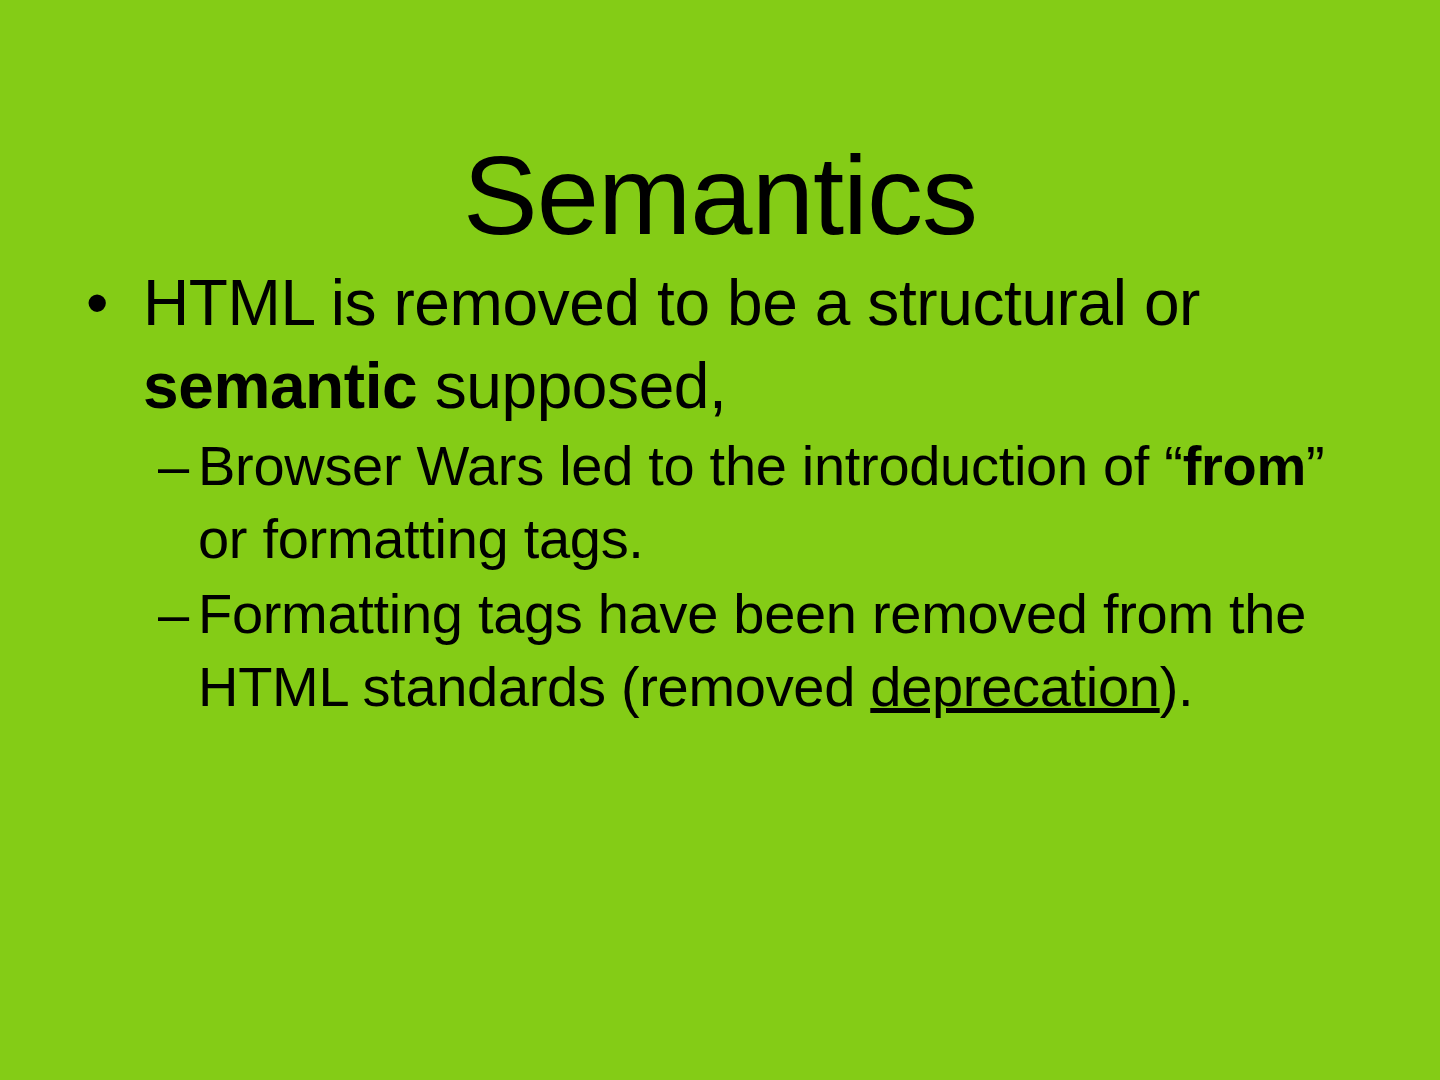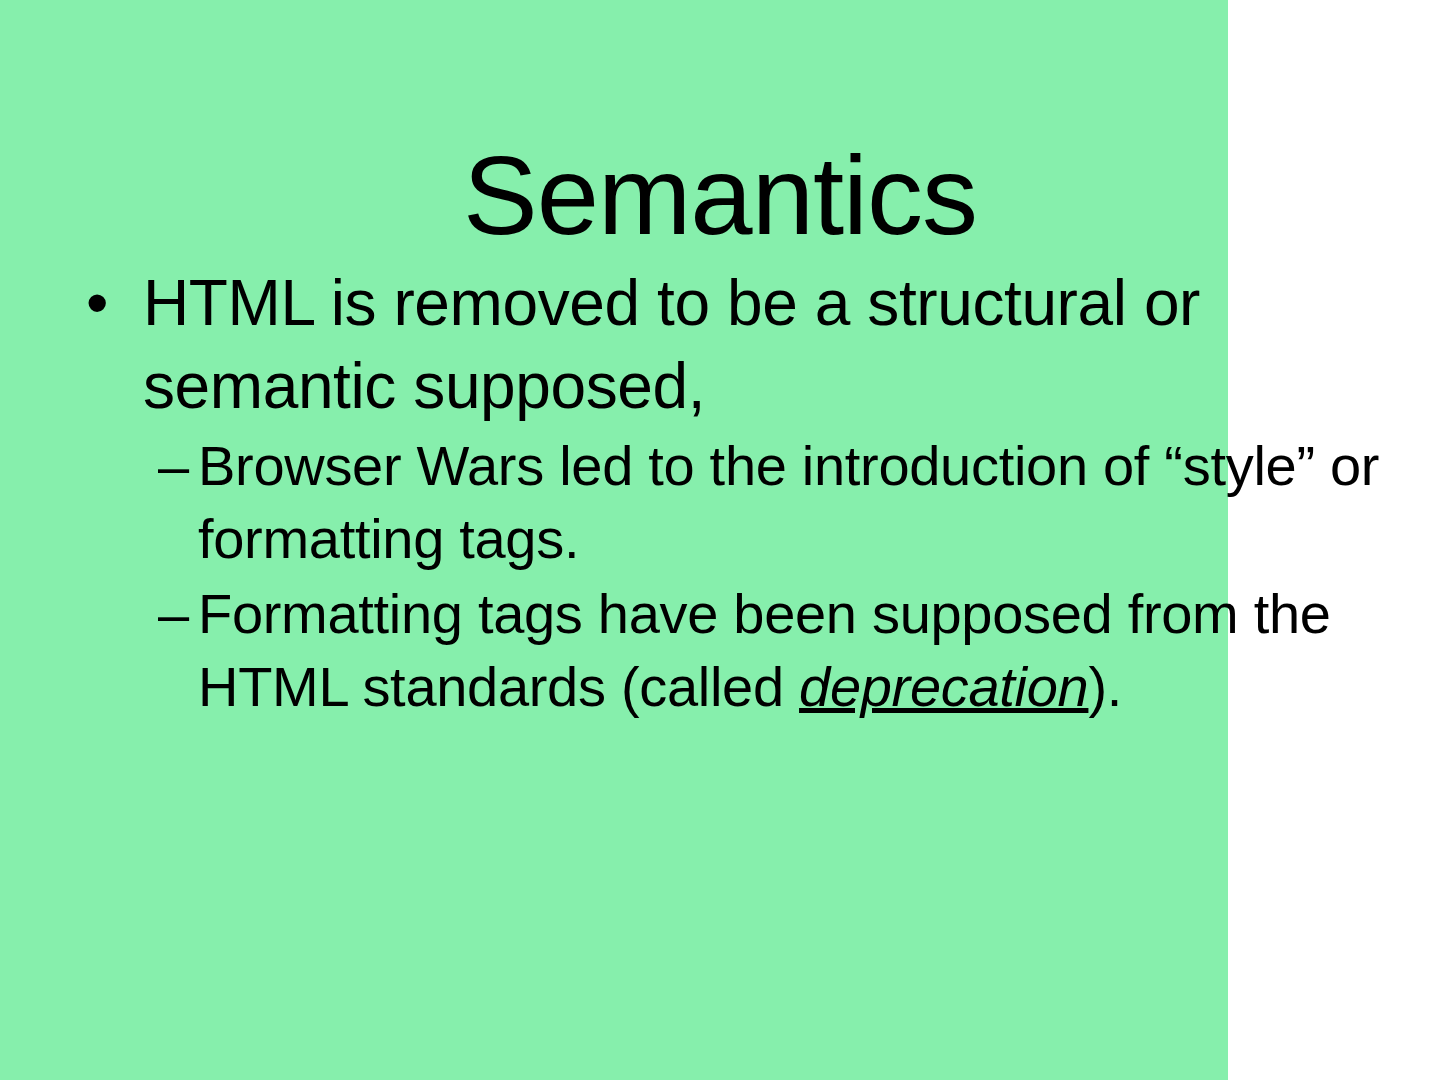--- a/index.html
+++ b/index.html
@@ -11,23 +11,23 @@
     width: 1440px;
     height: 1080px;
     overflow: hidden;
     font-family: "Liberation Sans", sans-serif;
     color: #000000;
     -webkit-font-smoothing: antialiased;
   }
 
   .slide {
     position: relative;
-    width: 1228px;
+    width: 1440px;
     height: 1080px;
-    background: #86efac;
+    background: #84cc16;
     box-sizing: border-box;
   }
 
   
   .slide-title {
     position: absolute;
     left: 0;
     top: 62px;
     width: 1440px;
     text-align: center;
@@ -77,38 +77,38 @@
     max-width: 1270px;
   }
   .lvl2 .marker {
     position: absolute;
     left: 78px;
     top: 0;
     font-size: 56px;
     line-height: 1.30;
   }
 
-  .b { font-weight: 400; }
-  .u { text-decoration: underline; text-underline-offset: 2px; font-style: italic; }
+  .b { font-weight: 700; }
+  .u { text-decoration: underline; text-underline-offset: 2px; }
 </style>
 </head>
 <body>
 
 <div class="slide">
 
   <h1 class="slide-title">Semantics</h1>
 
   <div class="body-block">
 
     <p class="lvl1">
       <span class="marker">•</span><span>HTML is removed to be a structural or </span><span class="b">semantic</span><span> supposed,</span>
     </p>
 
     <p class="lvl2">
-      <span class="marker">–</span><span>Browser Wars led to the introduction of “</span><span class="b">style</span><span>” or formatting tags.</span>
+      <span class="marker">–</span><span>Browser Wars led to the introduction of “</span><span class="b">from</span><span>” or formatting tags.</span>
     </p>
 
     <p class="lvl2">
-      <span class="marker">–</span><span>Formatting tags have been supposed from the HTML standards (called </span><span class="u">deprecation</span><span>).</span>
+      <span class="marker">–</span><span>Formatting tags have been removed from the HTML standards (removed </span><span class="u">deprecation</span><span>).</span>
     </p>
 
   </div>
 </div>
 
 </body></html>

